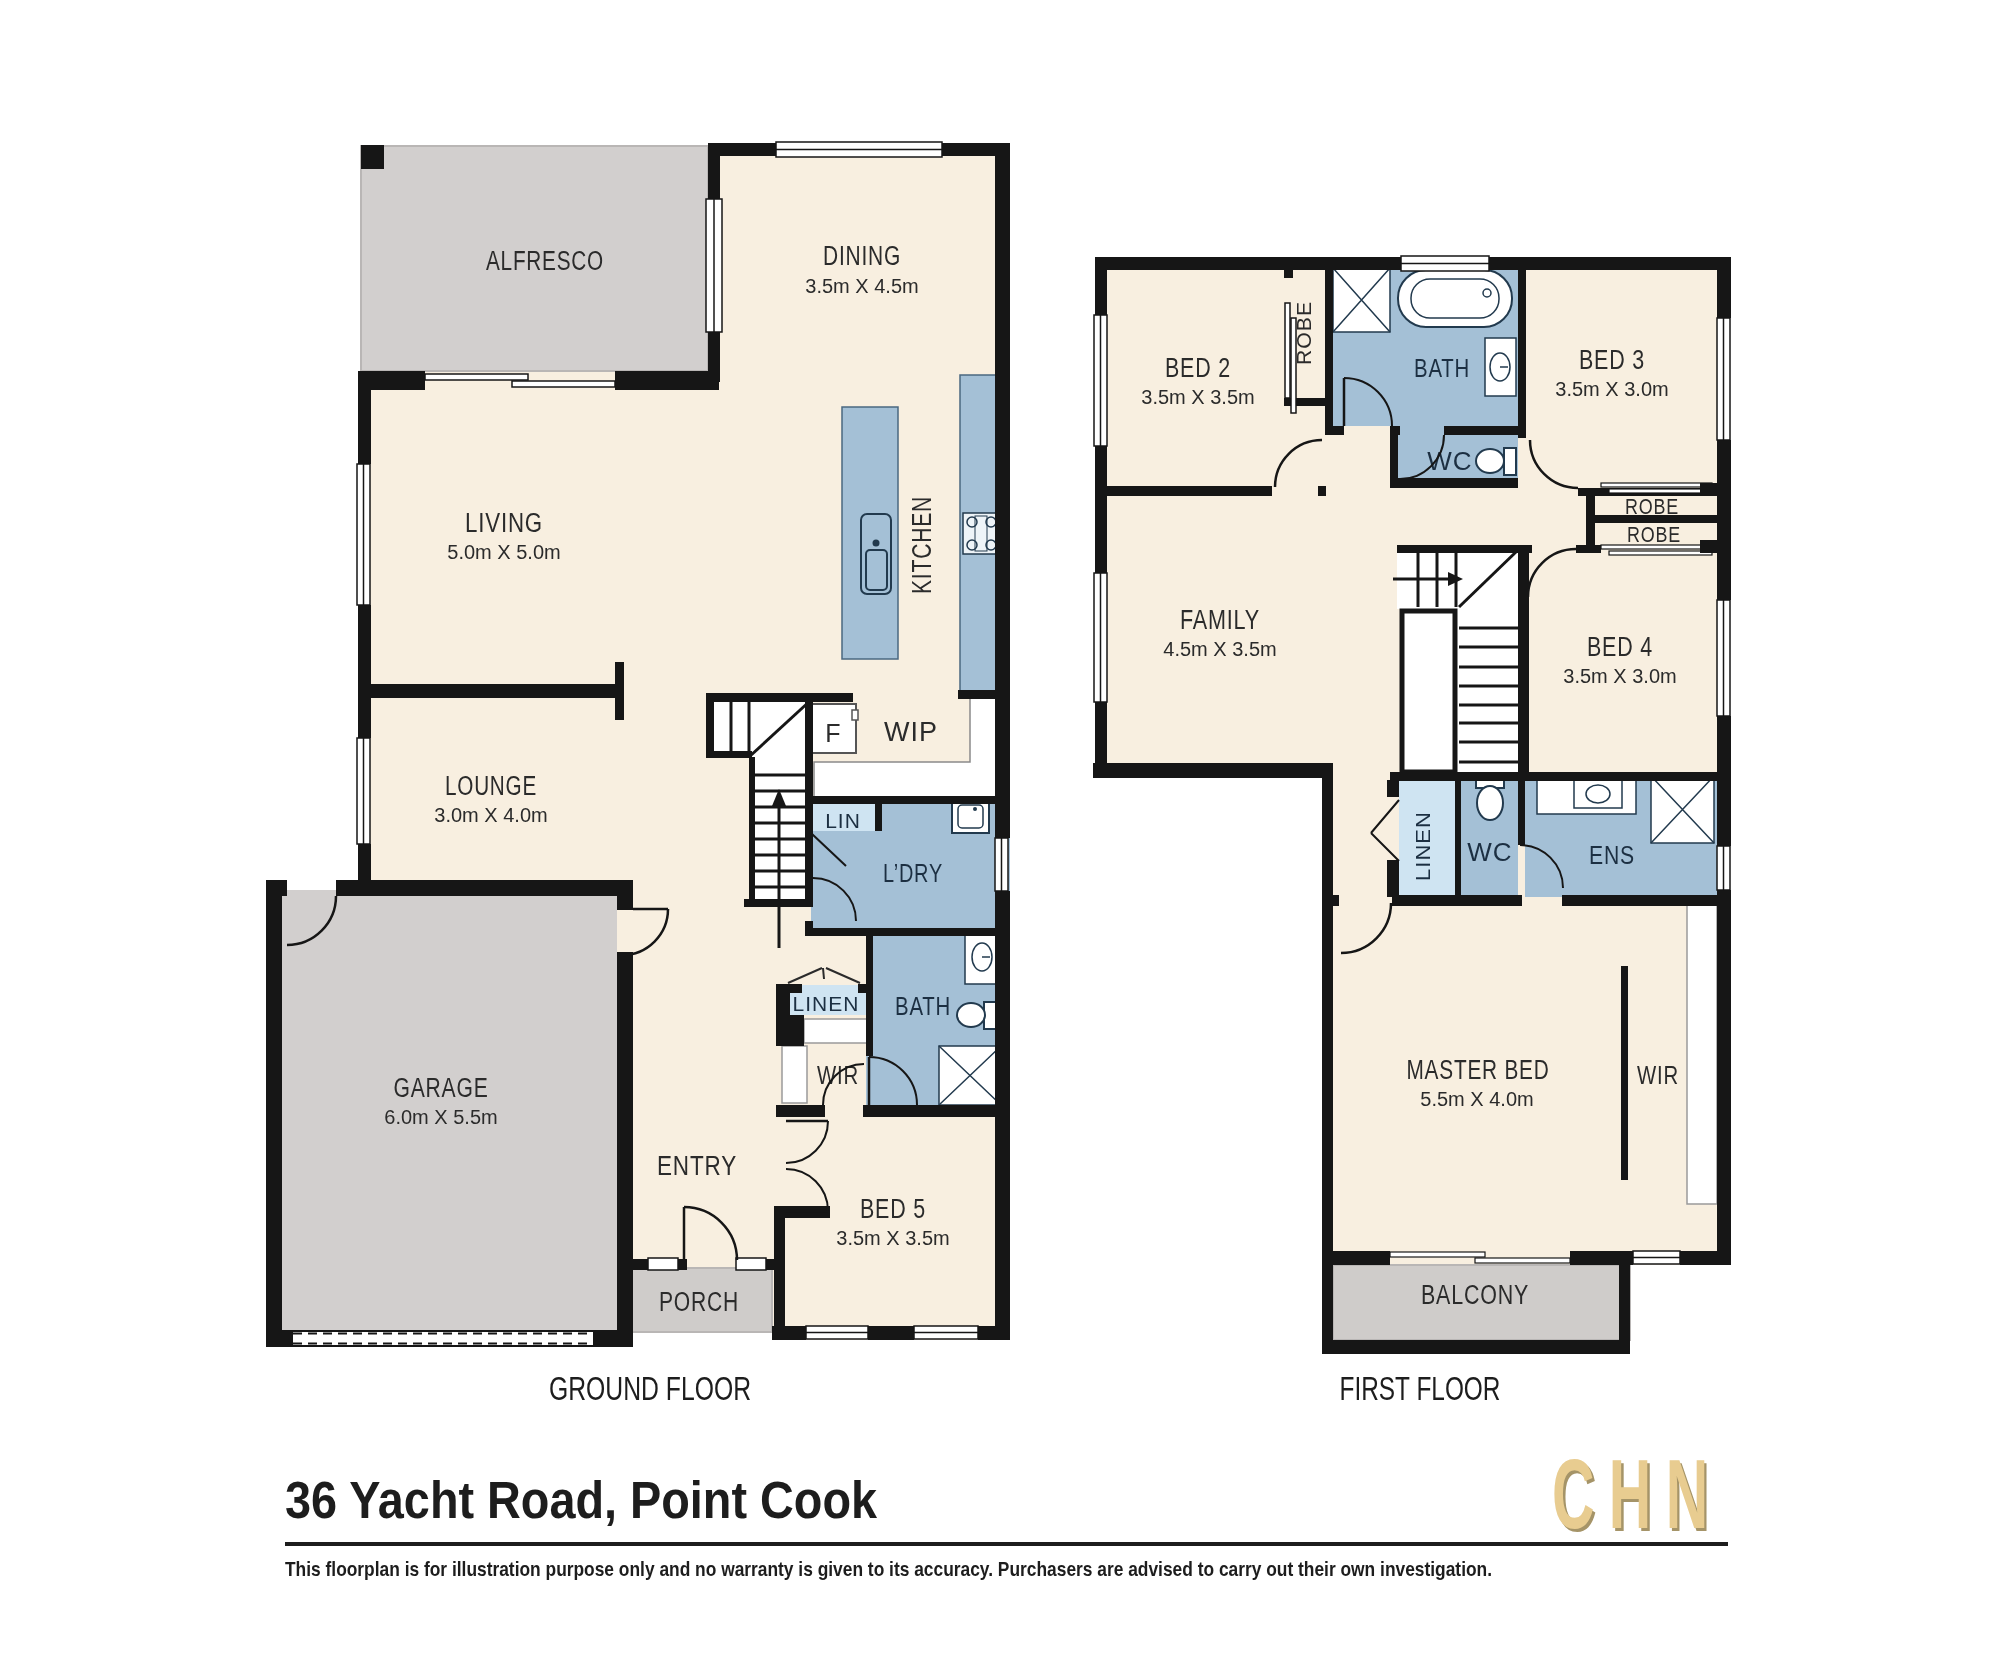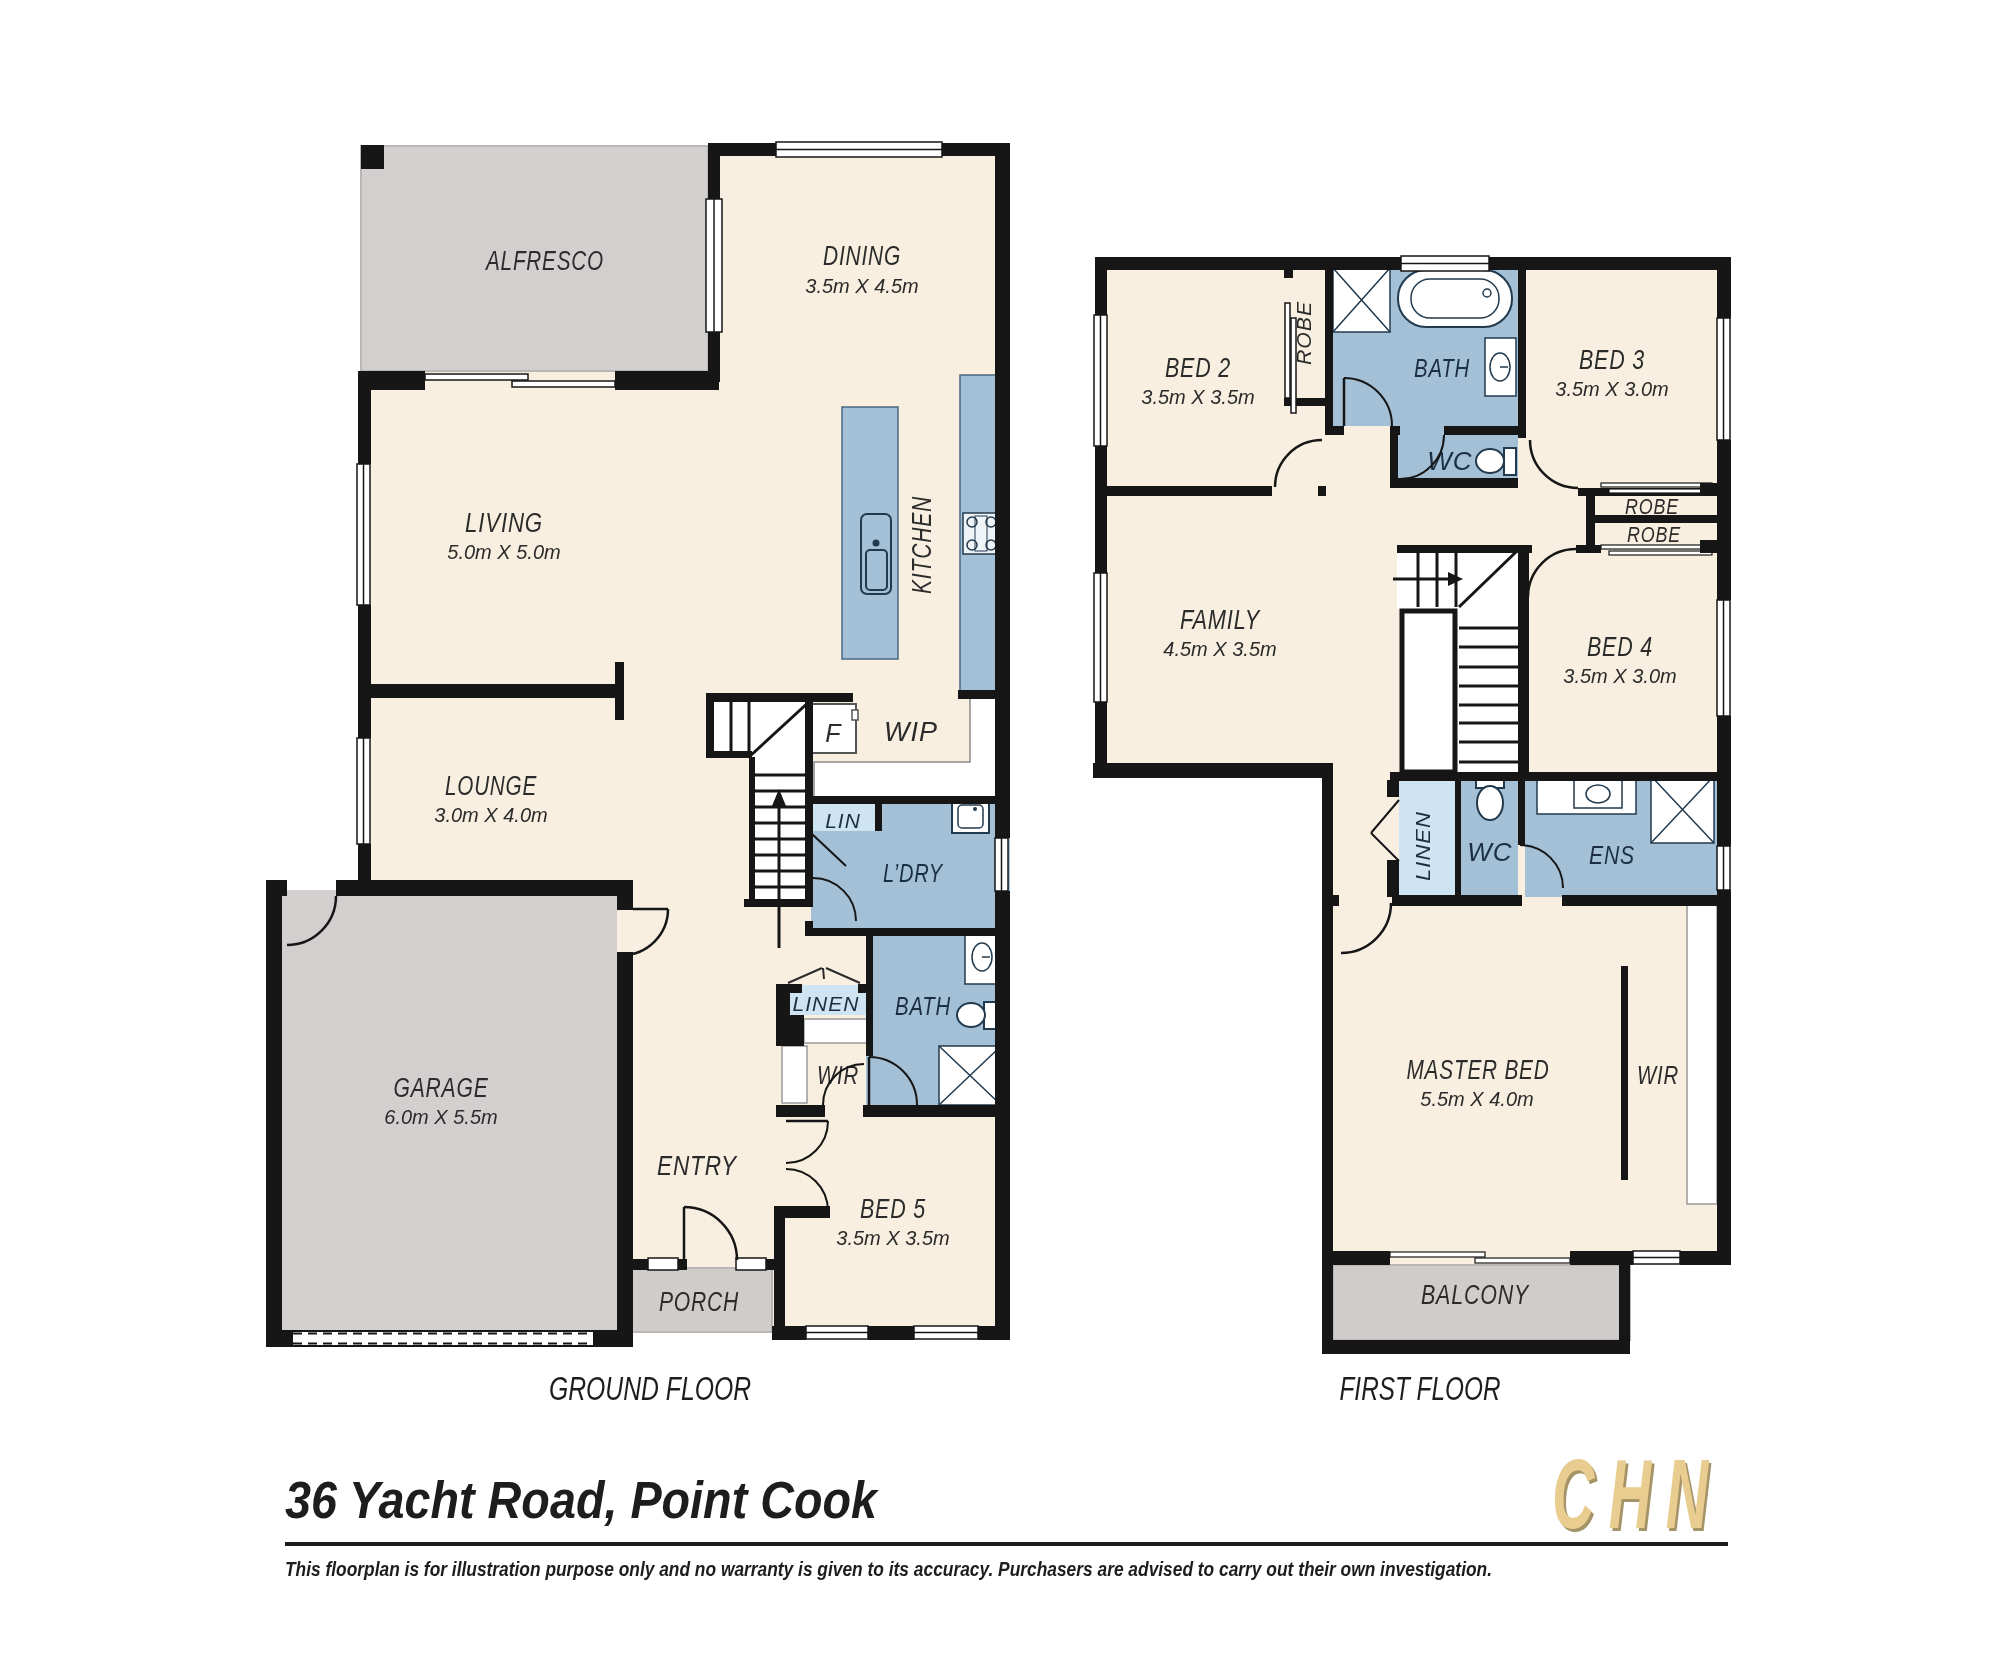--- a/index.html
+++ b/index.html
@@ -1,16 +1,16 @@
 <!DOCTYPE html>
 <html><head>
 <meta charset="utf-8">
 <style>
   html,body{margin:0;padding:0;background:#ffffff;}
-  .page{position:relative;width:2000px;height:1667px;background:#ffffff;font-family:"Liberation Sans",sans-serif;font-style:italic;}
+  .page{position:relative;width:2000px;height:1667px;background:#ffffff;font-family:"Liberation Sans",sans-serif;}
   svg{position:absolute;left:0;top:0;}
   text{font-family:"Liberation Sans",sans-serif;}
   .rm{fill:#2b2b2b;font-size:27px;letter-spacing:1px;}
   .dim{fill:#2b2b2b;font-size:20px;}
   .wet{fill:#1c2f42;font-size:26px;letter-spacing:1px;}
   .sm{fill:#1c2f42;font-size:21px;letter-spacing:1px;}
 </style>
 </head>
 <body>
 <div class="page">

